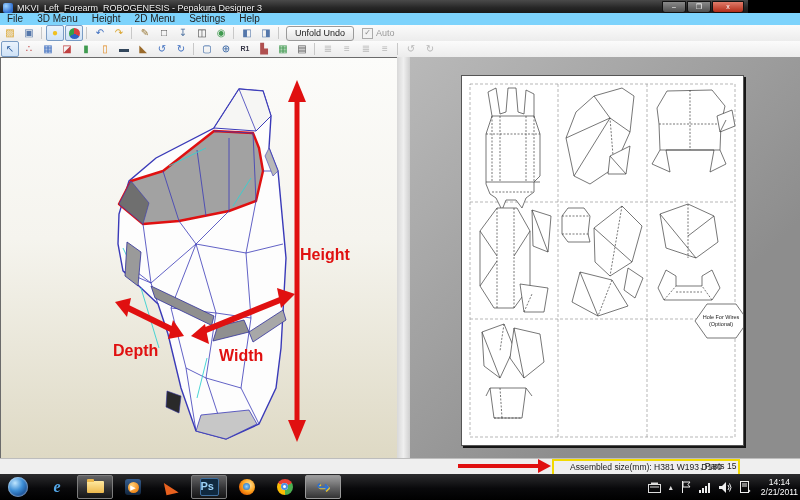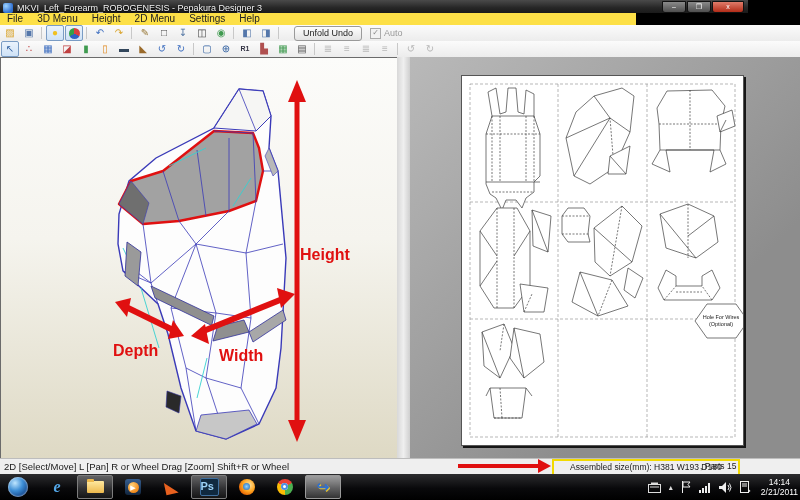--- a/index.html
+++ b/index.html
@@ -12,36 +12,36 @@
   #titlebar .appicon{width:10px;height:10px;margin:0 4px 0 3px;
     background:radial-gradient(circle at 30% 30%,#9fd4ff,#2f6fd0 70%);border-radius:2px;}
   #titlebar .title{color:#f2f2f2;font-size:9px;text-shadow:0 1px 1px #000;white-space:nowrap;}
   #wincontrols{position:absolute;right:4px;top:1px;display:flex;}
   .winbtn{width:22px;height:10px;margin-left:1px;border:1px solid #111;border-radius:0 0 3px 3px;
     background:linear-gradient(#8a8a8a,#4e4e4e);color:#fff;font-size:7px;line-height:9px;
     text-align:center;}
   .winbtn.close{width:30px;background:linear-gradient(#e07c6a,#b22c18);}
 
   
-  #menubar{position:absolute;left:0;top:13px;width:636px;height:12px;background:#fde047;
+  #menubar{position:absolute;left:0;top:13px;width:800px;height:12px;background:#7dd3fc;
     border-bottom:1px solid #d5d5d5;display:flex;align-items:center;font-size:10px;color:#222;}
   .menu-item{padding:0 7px;height:12px;line-height:12px;}
 
   
   .toolbar{position:absolute;left:0;width:800px;height:16px;background:linear-gradient(#fbfbfb,#ececec);
     display:flex;align-items:center;border-bottom:1px solid #d9d9d9;}
   #toolbar1{top:25px;} #toolbar2{top:41px;}
   .tbtn{width:16px;height:14px;margin:0 0 0 1px;display:flex;align-items:center;justify-content:center;
     font-size:10px;line-height:14px;border:1px solid transparent;border-radius:2px;color:#444;}
   .tbtn.pressed{border:1px solid #7a9cc4;background:linear-gradient(#eaf3fd,#cfe2f6);}
   .tsep{width:1px;height:12px;background:#c8c8c8;margin:0 3px;}
   .tbtn.disabled{color:#b8b8b8;}
   .sphere{width:11px;height:11px;border-radius:50%;
     background:conic-gradient(#d94040 0 33%,#2f62c4 0 66%,#34a04a 0 100%);}
-  #unfoldundo-btn{margin-left:12px;height:13px;padding:0 8px;font-size:9px;line-height:12px;color:#222;
+  #unfoldundo-btn{margin-left:4px;height:13px;padding:0 8px;font-size:9px;line-height:12px;color:#222;
     background:linear-gradient(#fefefe,#e3e3e3);border:1px solid #9a9a9a;border-radius:3px;}
   .auto-wrap{display:flex;align-items:center;margin-left:8px;color:#9a9a9a;font-size:9px;}
   .checkbox{width:9px;height:9px;border:1px solid #aaa;background:#f2f2f2;margin-right:3px;
     font-size:8px;line-height:8px;color:#8a8a8a;text-align:center;}
 
   
   #main{position:absolute;left:0;top:57px;width:800px;height:368px;}
   #pane3d{position:absolute;left:0;top:0;width:397px;height:401px;
     background:linear-gradient(#fcfcfa 0%,#f5f4ee 45%,#ded9c4 100%);
     border-left:1px solid #6b6b6b;border-top:1px solid #6b6b6b;overflow:hidden;}
@@ -350,21 +350,20 @@
             <line x1="38" y1="312" x2="40" y2="342" stroke-dasharray="2,1.5"></line>
           </g>
           <text x="259" y="243" font-size="5.5" text-anchor="middle" fill="#222" font-family="Liberation Sans,sans-serif">Hole For Wires</text>
           <text x="259" y="250" font-size="5.5" text-anchor="middle" fill="#222" font-family="Liberation Sans,sans-serif">(Optional)</text>
         </svg>
       </div>
     </div>
   </div>
 
   <div id="statusbar">
-    <span id="status-hint">2D [Select/Move] L [Pan] R or Wheel Drag [Zoom] Shift+R or Wheel</span>
     <span id="assembled-box">Assembled size(mm): H381 W193 D180</span>
     <span id="parts-label">, Parts 15</span>
   </div>
   <div id="status-arrow-shaft"></div>
   <div id="status-arrow-head"></div>
 
   <div id="taskbar">
     <div id="startorb"></div>
     <div class="task-tile">
         <span class="ie-e">e</span>

